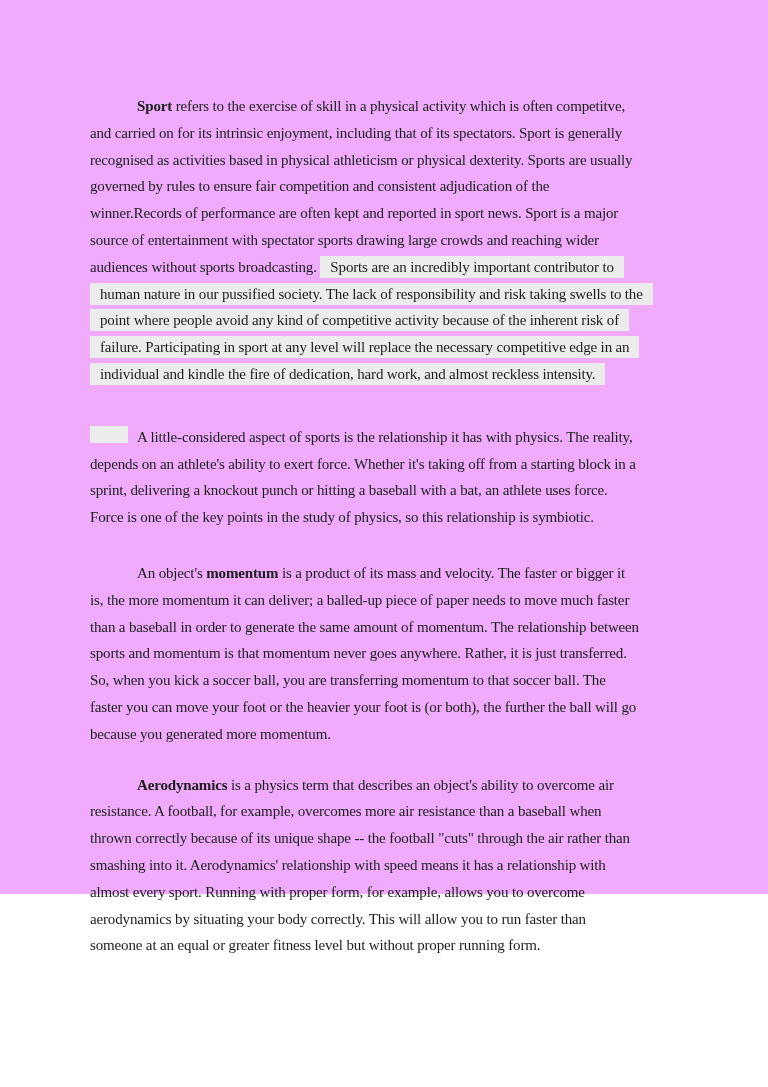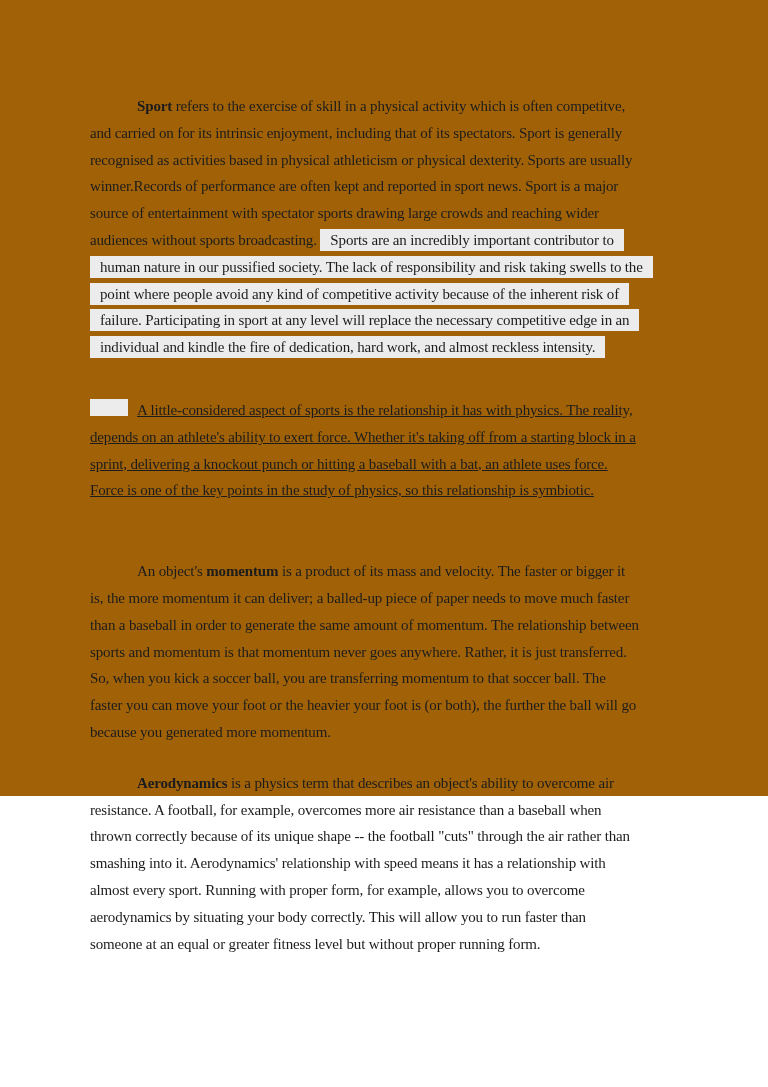--- a/index.html
+++ b/index.html
@@ -7,22 +7,22 @@
     padding: 0;
     background: #ffffff;
   }
   body {
     width: 768px;
     height: 1087px;
     overflow: hidden;
   }
   .page {
     width: 768px;
-    height: 796px;
-    background: #a16207;
+    height: 894px;
+    background: #f0abfc;
     box-sizing: border-box;
     padding: 93px 86px 0 90px;
     font-family: "Liberation Serif", "DejaVu Serif", serif;
     font-size: 15px;
     letter-spacing: -0.15px;
     color: #1c1c1c;
   }
   .paragraph {
     margin: 0;
   }
@@ -50,29 +50,30 @@
 </style>
 </head>
 <body>
 
 <div class="page">
   <div>
       <div class="paragraph" style="margin-bottom: 36px;">
         <div class="line indent"><span class="run bold">Sport</span><span class="run"> refers to the exercise of skill in a physical activity which is often competitve,</span></div>
         <div class="line"><span class="run">and carried on for its intrinsic enjoyment, including that of its spectators. Sport is generally</span></div>
         <div class="line"><span class="run">recognised as activities based in physical athleticism or physical dexterity. Sports are usually</span></div>
+        <div class="line"><span class="run">governed by rules to ensure fair competition and consistent adjudication of the</span></div>
         <div class="line"><span class="run">winner.Records of performance are often kept and reported in sport news. Sport is a major</span></div>
         <div class="line"><span class="run">source of entertainment with spectator sports drawing large crowds and reaching wider</span></div>
         <div class="line"><span class="run">audiences without sports broadcasting. </span><span class="run highlight">Sports are an incredibly important contributor to</span></div>
         <div class="line"><span class="run highlight">human nature in our pussified society. The lack of responsibility and risk taking swells to the</span></div>
         <div class="line"><span class="run highlight">point where people avoid any kind of competitive activity because of the inherent risk of</span></div>
         <div class="line"><span class="run highlight">failure. Participating in sport at any level will replace the necessary competitive edge in an</span></div>
         <div class="line"><span class="run highlight">individual and kindle the fire of dedication, hard work, and almost reckless intensity.</span></div>
       </div>
-      <div class="paragraph" style="margin-bottom: 54px; text-decoration: underline;">
+      <div class="paragraph" style="margin-bottom: 29px;">
         <div class="line"><span class="tab-box">&nbsp;</span><span class="run">A little-considered aspect of sports is the relationship it has with physics. The reality,</span></div>
         <div class="line"><span class="run">depends on an athlete's ability to exert force. Whether it's taking off from a starting block in a</span></div>
         <div class="line"><span class="run">sprint, delivering a knockout punch or hitting a baseball with a bat, an athlete uses force.</span></div>
         <div class="line"><span class="run">Force is one of the key points in the study of physics, so this relationship is symbiotic.</span></div>
       </div>
       <div class="paragraph" style="margin-bottom: 24px;">
         <div class="line indent"><span class="run">An object's </span><span class="run bold">momentum</span><span class="run"> is a product of its mass and velocity. The faster or bigger it</span></div>
         <div class="line"><span class="run">is, the more momentum it can deliver; a balled-up piece of paper needs to move much faster</span></div>
         <div class="line"><span class="run">than a baseball in order to generate the same amount of momentum. The relationship between</span></div>
         <div class="line"><span class="run">sports and momentum is that momentum never goes anywhere. Rather, it is just transferred.</span></div>

